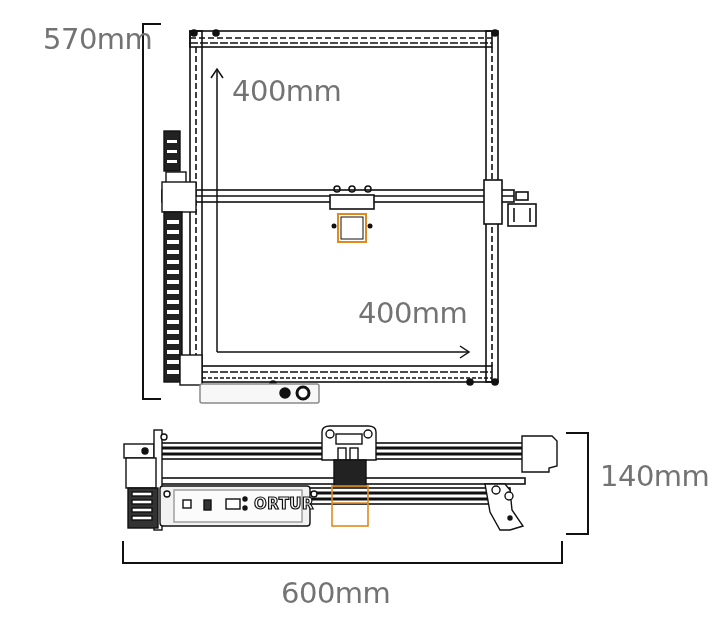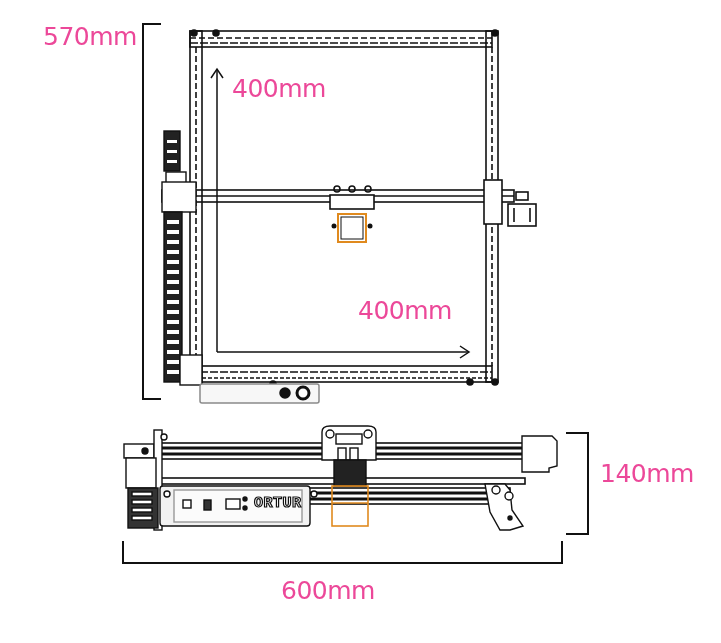--- a/index.html
+++ b/index.html
@@ -1,17 +1,17 @@
 <!DOCTYPE html>
 <html><head>
 <meta charset="utf-8">
 <style>
   html, body { margin:0; padding:0; background:#ffffff; }
   body { width:721px; height:643px; position:relative; overflow:hidden; font-family:"DejaVu Sans", sans-serif; }
-  .lbl { position:absolute; color:#ec4899; font-size:25px; letter-spacing:-0.5px; white-space:nowrap; }
+  .lbl { position:absolute; color:#737373; font-size:29px; letter-spacing:-0.5px; white-space:nowrap; }
   svg { position:absolute; left:0; top:0; }
 </style>
 </head>
 <body>
 
 <svg width="721" height="643" viewBox="0 0 721 643">
 
   <g stroke="#111" stroke-width="2" fill="none">
     <polyline points="161,24 143,24 143,399 161,399"></polyline>
   </g>
@@ -165,19 +165,19 @@
     <circle cx="167" cy="494" r="3" fill="#fff"></circle>
     <circle cx="314" cy="494" r="3" fill="#fff"></circle>
     <rect x="183" y="500" width="8" height="8" fill="#fff"></rect>
     <rect x="204" y="500" width="7" height="10" fill="#333"></rect>
     <rect x="226" y="499" width="14" height="10" fill="#fff"></rect>
     <circle cx="245" cy="499" r="2" fill="#111"></circle>
     <circle cx="245" cy="508" r="2" fill="#111"></circle>
   </g>
 </svg>
 
-<div class="lbl" style="left:254px; top:495px; font-size:15px; font-weight:bold; letter-spacing:0.5px; color:#fff;font-family:Liberation Mono, monospace; -webkit-text-stroke:1.2px #111;">ORTUR</div>
+<div class="lbl" style="left:254px; top:495px; font-size:15px; font-weight:bold; letter-spacing:0.5px; color:#fff; -webkit-text-stroke:1.2px #111;">ORTUR</div>
 
 <div class="lbl" style="left:43px; top:22px;">570mm</div>
 <div class="lbl" style="left:232px; top:74px;">400mm</div>
 <div class="lbl" style="left:358px; top:296px;">400mm</div>
 <div class="lbl" style="left:600px; top:459px;">140mm</div>
 <div class="lbl" style="left:273px; top:576px;margin-left:8px;">600mm</div>
 
 </body></html>

